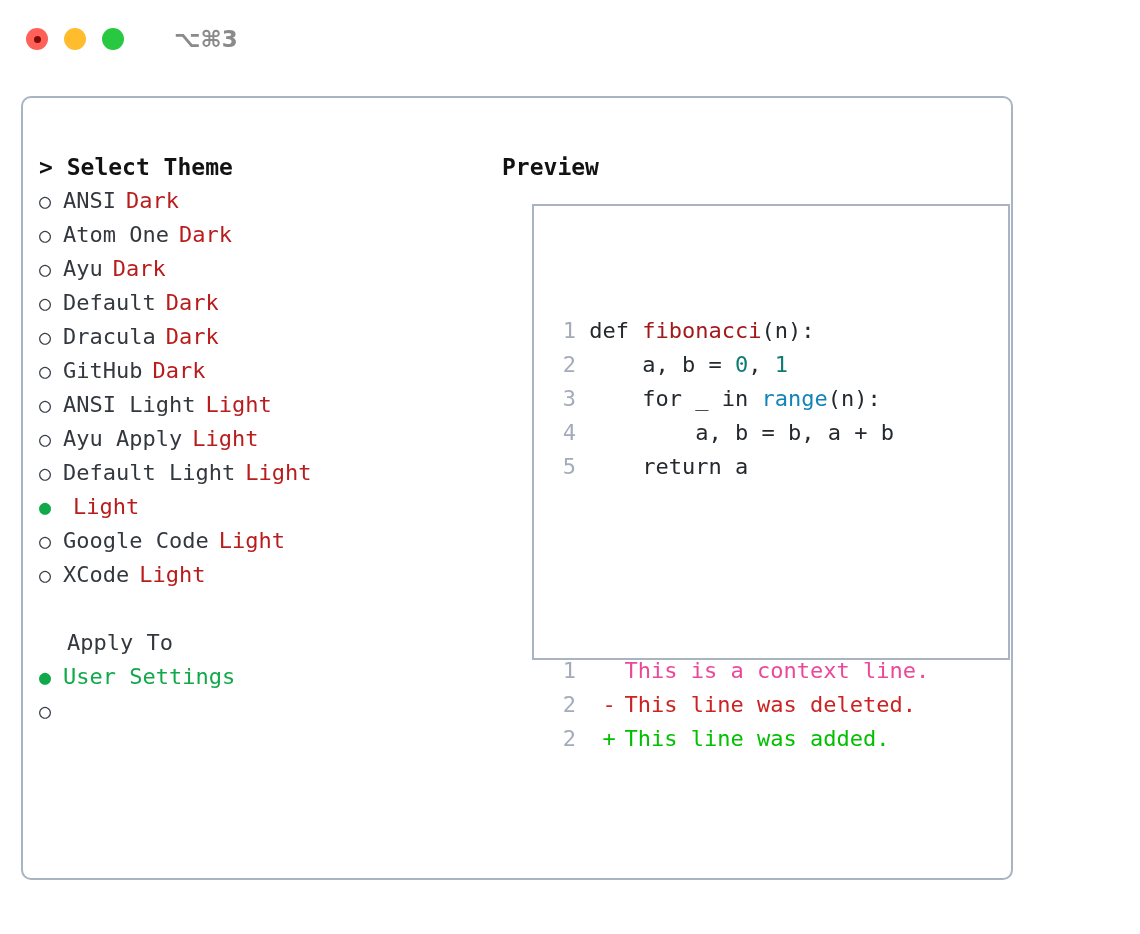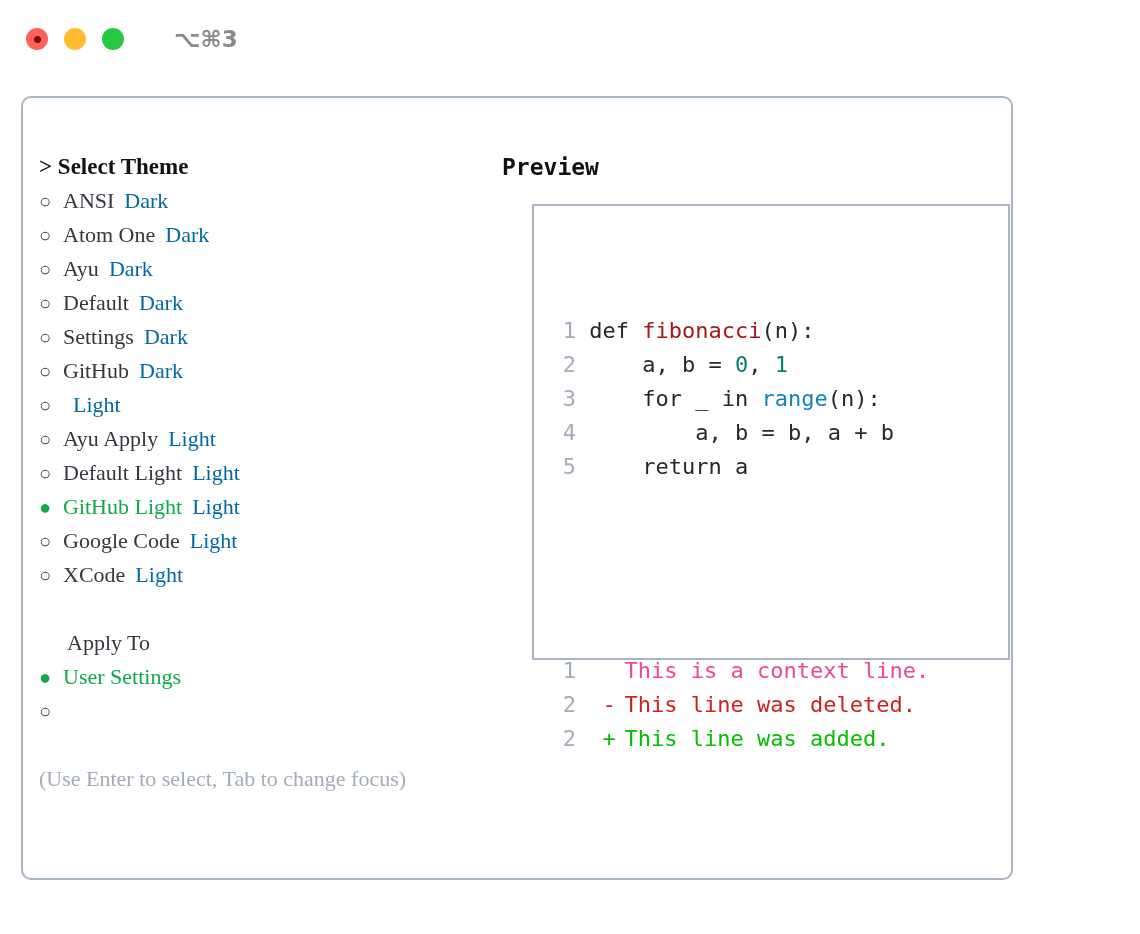--- a/index.html
+++ b/index.html
@@ -79,21 +79,20 @@
     box-sizing: border-box;
     background: #ffffff;
   }
 
   
   .col-left {
     position: absolute;
     left: 16px;
     top: 52px;
     width: 460px;
-    font-family: Liberation Serif, serif;
   }
   .col-right {
     position: absolute;
     left: 479px;
     top: 52px;
     width: 500px;
   }
 
   .section-header {
     font-size: 23px;
@@ -116,21 +115,21 @@
   .bullet {
     width: 24px;
     flex: 0 0 24px;
     color: #3A3F4A;
     font-size: 20px;
   }
   .row.selected .bullet { color: #10A94A; }
   .row-label { color: #33383F; text-align: center; }
   .row.selected .row-label { color: #10A94A; }
   .row-kind {
-    color: #0369a1;
+    color: #b91c1c;
     margin-left: 10px;
   }
 
   .apply-header {
     font-size: 22px;
     color: #33383F;
     line-height: 34px;
     height: 34px;
     padding-left: 28px;
     white-space: pre;
@@ -202,40 +201,39 @@
 
     <div class="col-left">
 
       <div class="section-header">&gt; Select Theme</div>
 
       <div class="list" id="theme-list">
           <div class="row"><span class="bullet">○</span><span class="row-label">ANSI</span><span class="row-kind">Dark</span></div>
           <div class="row"><span class="bullet">○</span><span class="row-label">Atom One</span><span class="row-kind">Dark</span></div>
           <div class="row"><span class="bullet">○</span><span class="row-label">Ayu</span><span class="row-kind">Dark</span></div>
           <div class="row"><span class="bullet">○</span><span class="row-label">Default</span><span class="row-kind">Dark</span></div>
-          <div class="row"><span class="bullet">○</span><span class="row-label">Settings</span><span class="row-kind">Dark</span></div>
+          <div class="row"><span class="bullet">○</span><span class="row-label">Dracula</span><span class="row-kind">Dark</span></div>
           <div class="row"><span class="bullet">○</span><span class="row-label">GitHub</span><span class="row-kind">Dark</span></div>
-          <div class="row"><span class="bullet">○</span><span class="row-kind">Light</span></div>
+          <div class="row"><span class="bullet">○</span><span class="row-label">ANSI Light</span><span class="row-kind">Light</span></div>
           <div class="row"><span class="bullet">○</span><span class="row-label">Ayu Apply</span><span class="row-kind">Light</span></div>
           <div class="row"><span class="bullet">○</span><span class="row-label">Default Light</span><span class="row-kind">Light</span></div>
-          <div class="row selected"><span class="bullet">●</span><span class="row-label">GitHub Light</span><span class="row-kind">Light</span></div>
+          <div class="row selected"><span class="bullet">●</span><span class="row-kind">Light</span></div>
           <div class="row"><span class="bullet">○</span><span class="row-label">Google Code</span><span class="row-kind">Light</span></div>
           <div class="row"><span class="bullet">○</span><span class="row-label">XCode</span><span class="row-kind">Light</span></div>
         </div>
 
       <div class="spacer-block"></div>
 
       <div class="apply-header">Apply To</div>
 
       <div class="list" id="apply-list">
           <div class="row selected"><span class="bullet">●</span><span class="row-label">User Settings</span></div>
           <div class="row"><span class="bullet">○</span></div>
         </div>
 
-      <div class="hint">(Use Enter to select, Tab to change focus)</div>
     </div>
 
     <div class="col-right">
       <div class="section-header">Preview</div>
 
       <div class="preview-box">
         <div class="code">
           <div id="code-block"><span class="code-line"><span class="ln">1</span><span> </span><span class="tok-plain">def </span><span class="tok-fn">fibonacci</span><span class="tok-plain">(n):</span></span><span class="code-line"><span class="ln">2</span><span> </span><span class="tok-plain">    a, b = </span><span class="tok-num">0</span><span class="tok-plain">, </span><span class="tok-num">1</span></span><span class="code-line"><span class="ln">3</span><span> </span><span class="tok-plain">    for _ in </span><span class="tok-builtin">range</span><span class="tok-plain">(n):</span></span><span class="code-line"><span class="ln">4</span><span> </span><span class="tok-plain">        a, b = b, a + b</span></span><span class="code-line"><span class="ln">5</span><span> </span><span class="tok-plain">    return a</span></span></div>
           <span class="blank-line"></span>
           <div id="diff-block"><span class="code-line"><span class="ln">1</span><span>  </span><span class="mark diff-ctx"> </span><span class="diff-ctx">This is a context line.</span></span><span class="code-line"><span class="ln">2</span><span>  </span><span class="mark diff-del">-</span><span class="diff-del">This line was deleted.</span></span><span class="code-line"><span class="ln">2</span><span>  </span><span class="mark diff-add">+</span><span class="diff-add">This line was added.</span></span></div>

